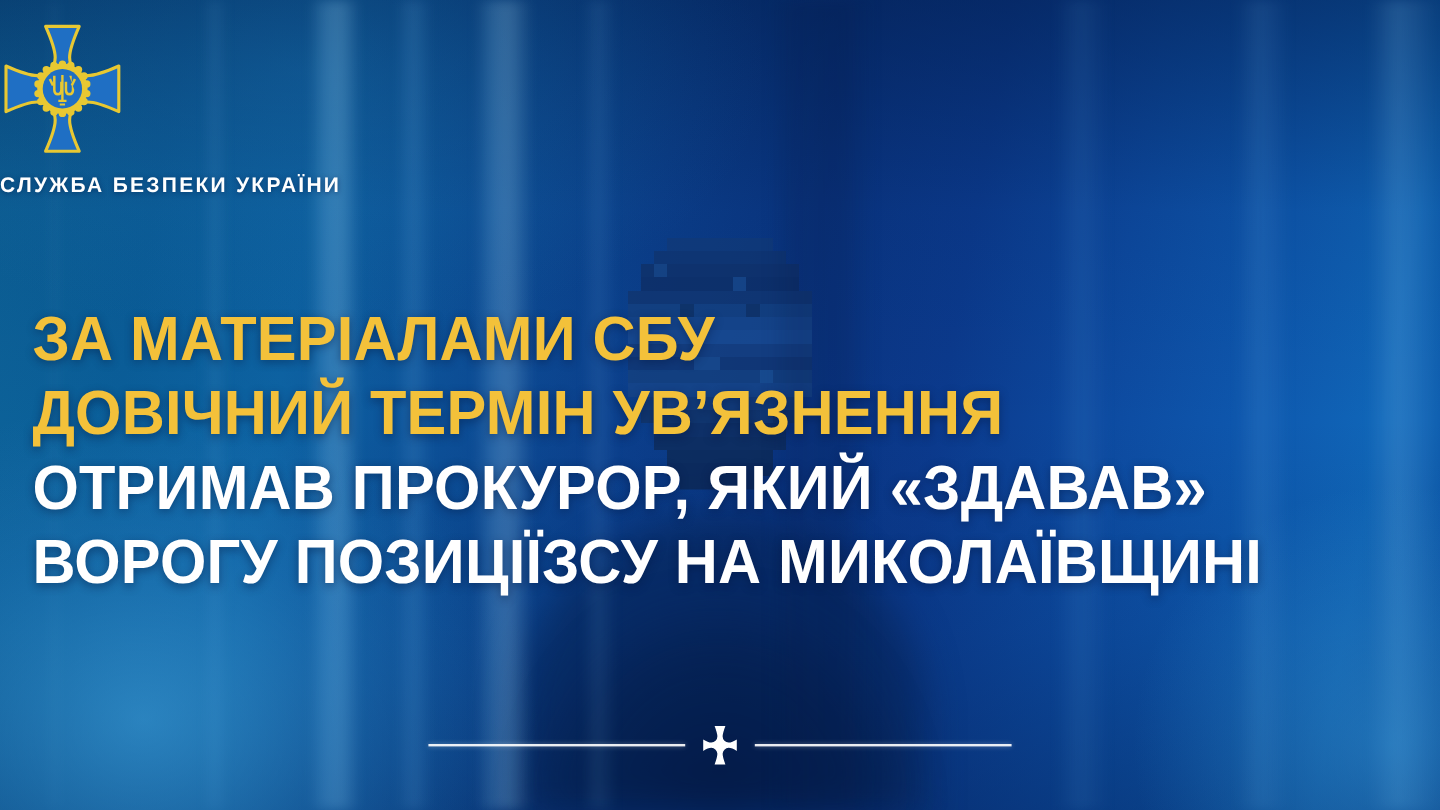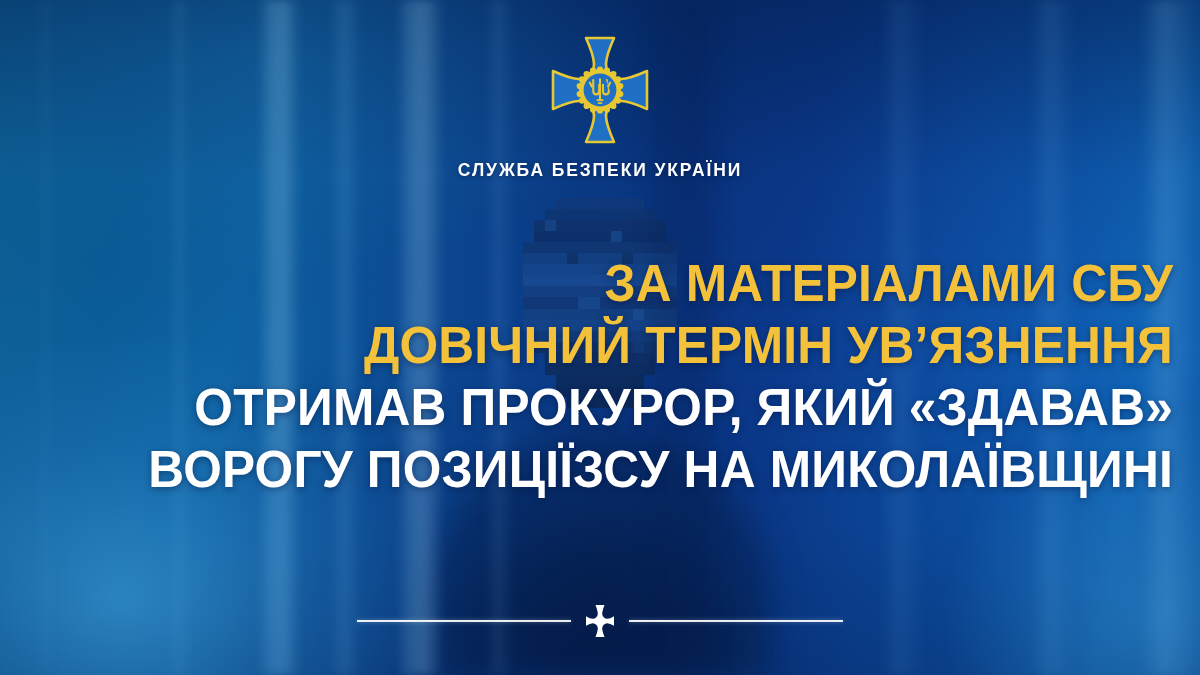--- a/index.html
+++ b/index.html
@@ -132,42 +132,42 @@
     height: 210px;
     filter: blur(0.4px);
     opacity: 0.95;
   }
   .pixel-head rect { shape-rendering: crispEdges; }
 
   
   .emblem-wrap {
     position: absolute;
     left: 0; right: 0;
-    top: 34px;
+    top: 18px;
     display: flex;
     flex-direction: column;
-    align-items: center;
+    align-items: flex-start;
   }
   .emblem { width: 104px; height: 112px; display:block; }
   .org-name {
     margin-top: 14px;
     color: #ffffff;
     font-size: 17.5px;
     font-weight: 700;
     letter-spacing: 1.9px;
     white-space: nowrap;
     text-shadow: 0 1px 4px rgba(0,25,70,0.55);
   }
 
   
   .headline {
     position: absolute;
     left: 0; right: 0;
     top: 252px;
-    text-align: right;
+    text-align: left;
   }
   .headline .line {
     display: block;
     font-weight: 700;
     font-size: 52px;
     line-height: 62px;
     letter-spacing: 0.2px;
     white-space: nowrap;
     transform: scaleX(0.955);
     text-shadow: 0 2px 8px rgba(0,20,60,0.45);

